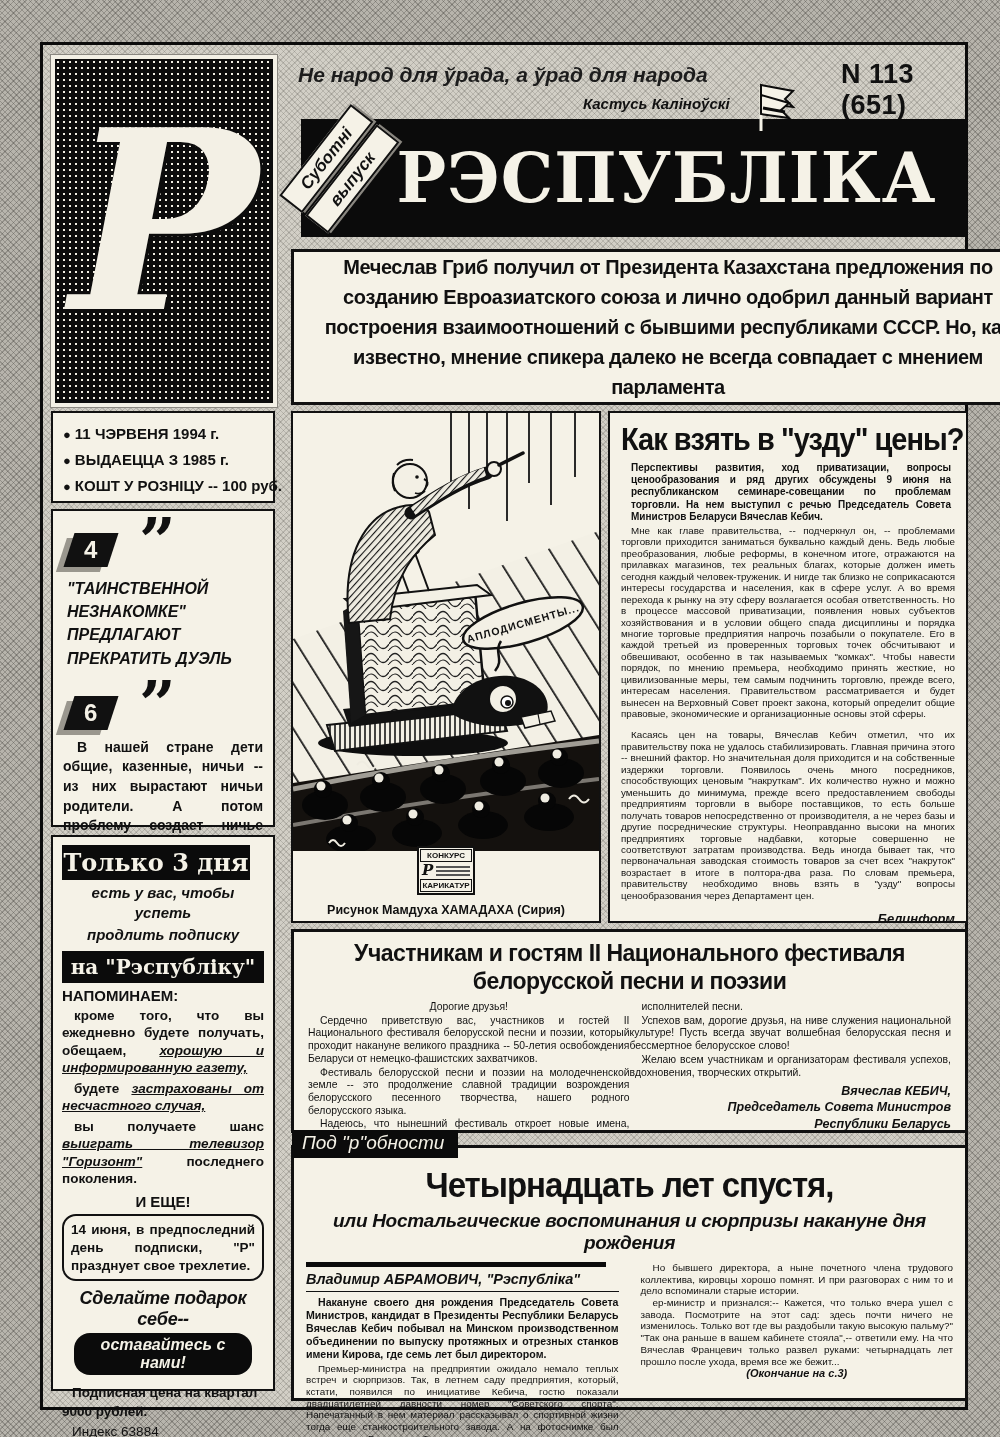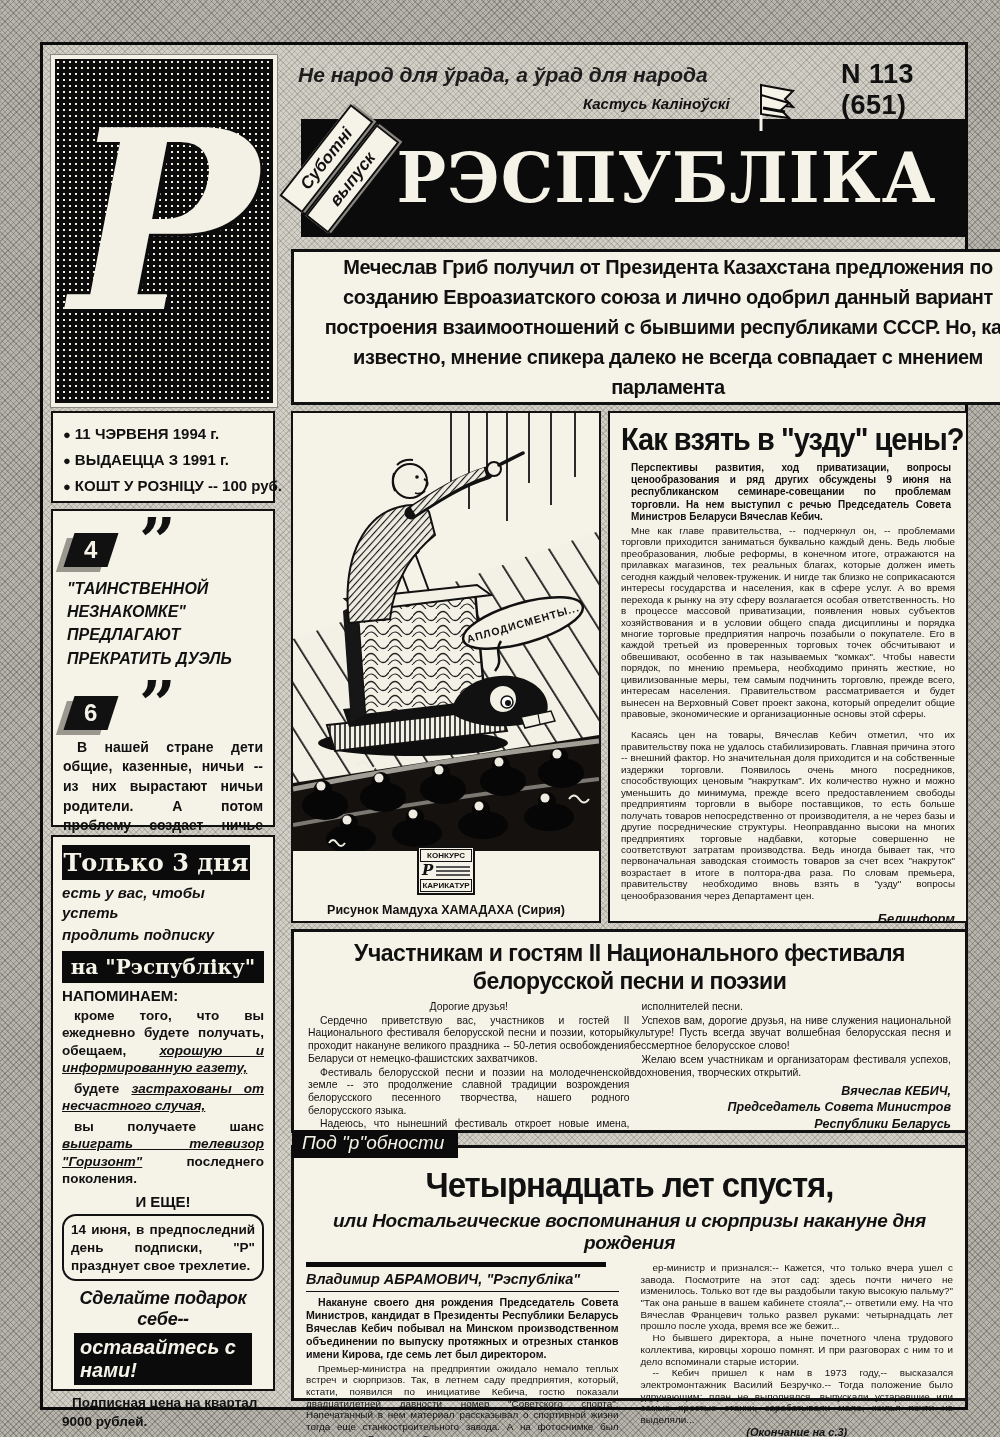--- a/index.html
+++ b/index.html
@@ -63,32 +63,32 @@
     box-shadow:-6px 5px 0 #9a978e;display:flex;align-items:center;justify-content:center;}
   .pgnum span{transform:skewX(18deg);color:#f5f2e7;font-size:24px;font-weight:bold;}
   .bigquote{font-family:"DejaVu Serif",serif;font-weight:bold;font-size:64px;line-height:0.75;color:#111;}
   .teaser1{font-size:16px;font-weight:bold;font-style:italic;line-height:1.45;margin:4px 0 10px 4px;}
   .teaser2{font-size:14px;font-weight:bold;line-height:1.4;text-align:justify;text-indent:14px;margin-top:2px;}
 
   
   .ad-box{left:8px;top:790px;width:224px;height:556px;padding:8px 9px;}
   .ad-header{background:#0b0b0b;color:#f5f2e7;font-family:"DejaVu Serif",serif;font-weight:bold;
     font-size:24px;text-align:center;padding:3px 0;margin-right:14px;}
-  .ad-sub{font-size:15px;font-weight:bold;font-style:italic;text-align:left;line-height:1.3;margin-top:3px;}
+  .ad-sub{font-size:15px;font-weight:bold;font-style:italic;text-align:center;line-height:1.3;margin-top:3px;}
   .ad-banner{background:#0b0b0b;color:#f5f2e7;font-family:"DejaVu Serif",serif;font-weight:bold;
     font-size:20px;text-align:center;padding:4px 0;margin:6px 0 4px 0;}
   .ad-label{font-size:15px;font-weight:bold;margin:4px 0 2px 0;}
   .ad-p{font-size:13.5px;font-weight:bold;line-height:1.3;text-align:justify;text-indent:12px;margin:3px 0;}
   .ad-p .u{font-style:italic;text-decoration:underline;}
   .ad-more{font-size:15px;font-weight:bold;text-align:center;margin:5px 0 4px 0;}
   .ad-note{border:2.5px solid #111;border-radius:14px;padding:5px 7px;font-size:13.5px;font-weight:bold;
     line-height:1.32;text-align:justify;}
   .ad-gift{font-size:18px;font-weight:bold;font-style:italic;text-align:center;margin-top:7px;letter-spacing:-0.3px;}
-  .ad-stay{background:#0b0b0b;color:#f5f2e7;font-size:20px;font-weight:bold;font-style:italic;
-    text-align:left;padding:3px 6px;margin:3px 12px 0 12px;}
+  .ad-stay{background:#0b0b0b;color:#f5f2e7;font-size:16px;font-weight:bold;font-style:italic;
+    text-align:center;padding:3px 6px;margin:3px 12px 0 12px;border-radius:16px;}
   .ad-price{font-size:13.5px;font-weight:bold;margin-top:9px;line-height:1.35;text-indent:10px;}
   .ad-index{font-size:13.5px;margin-top:3px;text-indent:10px;}
 
   
   .cartoon-panel{left:248px;top:366px;width:310px;height:512px;padding:0;}
   .cartoon-caption-row{position:absolute;left:0;right:0;bottom:4px;display:flex;align-items:center;gap:8px;padding:0 6px;flex-direction:column;}
   .stamp{width:58px;border:2px solid #111;background:#f5f2e7;padding:1px;box-sizing:border-box;flex:0 0 auto;}
   .stamp-top,.stamp-bottom{border:1px solid #111;font-size:8px;font-weight:bold;text-align:center;padding:1px 0;}
   .stamp-mid{display:flex;align-items:center;gap:3px;padding:1px 2px;}
   .stamp-letter{font-family:"DejaVu Serif",serif;font-style:italic;font-weight:bold;font-size:15px;line-height:1;}
@@ -155,21 +155,21 @@
     <div class="strip">Суботні</div>
     <div class="strip">выпуск</div>
   </div>
 
   <div class="panel lead-panel">
     <div class="lead-text">Мечеслав Гриб получил от Президента Казахстана предложения по созданию Евроазиатского союза и лично одобрил данный вариант построения взаимоотношений с бывшими республиками СССР. Но, как известно, мнение спикера далеко не всегда совпадает с мнением парламента</div>
   </div>
 
   <div class="panel info-box">
     <div class="info-item"><span class="bullet">●</span><span>11 ЧЭРВЕНЯ 1994 г.</span></div>
-    <div class="info-item"><span class="bullet">●</span><span>ВЫДАЕЦЦА З 1991 г.</span></div>
+    <div class="info-item"><span class="bullet">●</span><span>ВЫДАЕЦЦА З 1985 г.</span></div>
     <div class="info-item"><span class="bullet">●</span><span>КОШТ У РОЗНІЦУ -- 100 руб.</span></div>
   </div>
 
   <div class="panel teaser-box">
     <div class="pg-row">
       <div class="pgnum">
           <span>4</span>
         </div>
       <div class="bigquote">”</div>
     </div>
@@ -379,21 +379,20 @@
     <div class="ann-headline">Четырнадцать лет спустя,</div>
     <div class="ann-subtitle">или Ностальгические воспоминания и сюрпризы накануне дня рождения</div>
     <div class="ann-cols">
       <div class="ann-col">
         <div class="ann-rule"></div>
         <div class="ann-byline">Владимир АБРАМОВИЧ, "Рэспубліка"</div>
         <div class="ann-lead">Накануне своего дня рождения Председатель Совета Министров, кандидат в Президенты Республики Беларусь Вячеслав Кебич побывал на Минском производственном объединении по выпуску протяжных и отрезных станков имени Кирова, где семь лет был директором.</div>
         <p>Премьер-министра на предприятии ожидало немало теплых встреч и сюрпризов. Так, в летнем саду предприятия, который, кстати, появился по инициативе Кебича, гостю показали двадцатилетней давности номер "Советского спорта". Напечатанный в нем материал рассказывал о спортивной жизни тогда еще станкостроительного завода. А на фотоснимке был запечатлен Вячеслав Францевич во время толкания ядра. "Помните, как соревновались?" -- спросили рабочие. "Да, было дело",-- сказал премь-</p>
       </div>
       <div class="ann-col">
+        <p>Но бывшего директора, а ныне почетного члена трудового коллектива, кировцы хорошо помнят. И при разговорах с ним то и дело вспоминали старые истории.</p>
         <p>ер-министр и признался:-- Кажется, что только вчера ушел с завода. Посмотрите на этот сад: здесь почти ничего не изменилось. Только вот где вы раздобыли такую высокую пальму?" "Так она раньше в вашем кабинете стояла",-- ответили ему. На что Вячеслав Францевич только развел руками: четырнадцать лет прошло после ухода, время все же бежит...</p>
-        <p>Но бывшего директора, а ныне почетного члена трудового коллектива, кировцы хорошо помнят. И при разговорах с ним то и дело вспоминали старые истории.</p>
-        <p>-- Кебич пришел к нам в 1973 году,-- высказался электромонтажник Василий Безручко.-- Тогда положение было удручающим: план не выполнялся, выпускали устаревшие или самые простые станки, зарабатывали мало, жилья почти не выделяли...</p>
         <p class="ann-cont">(Окончание на с.3)</p>
       </div>
     </div>
   </div>
 
 </div>
 
 </body></html>

